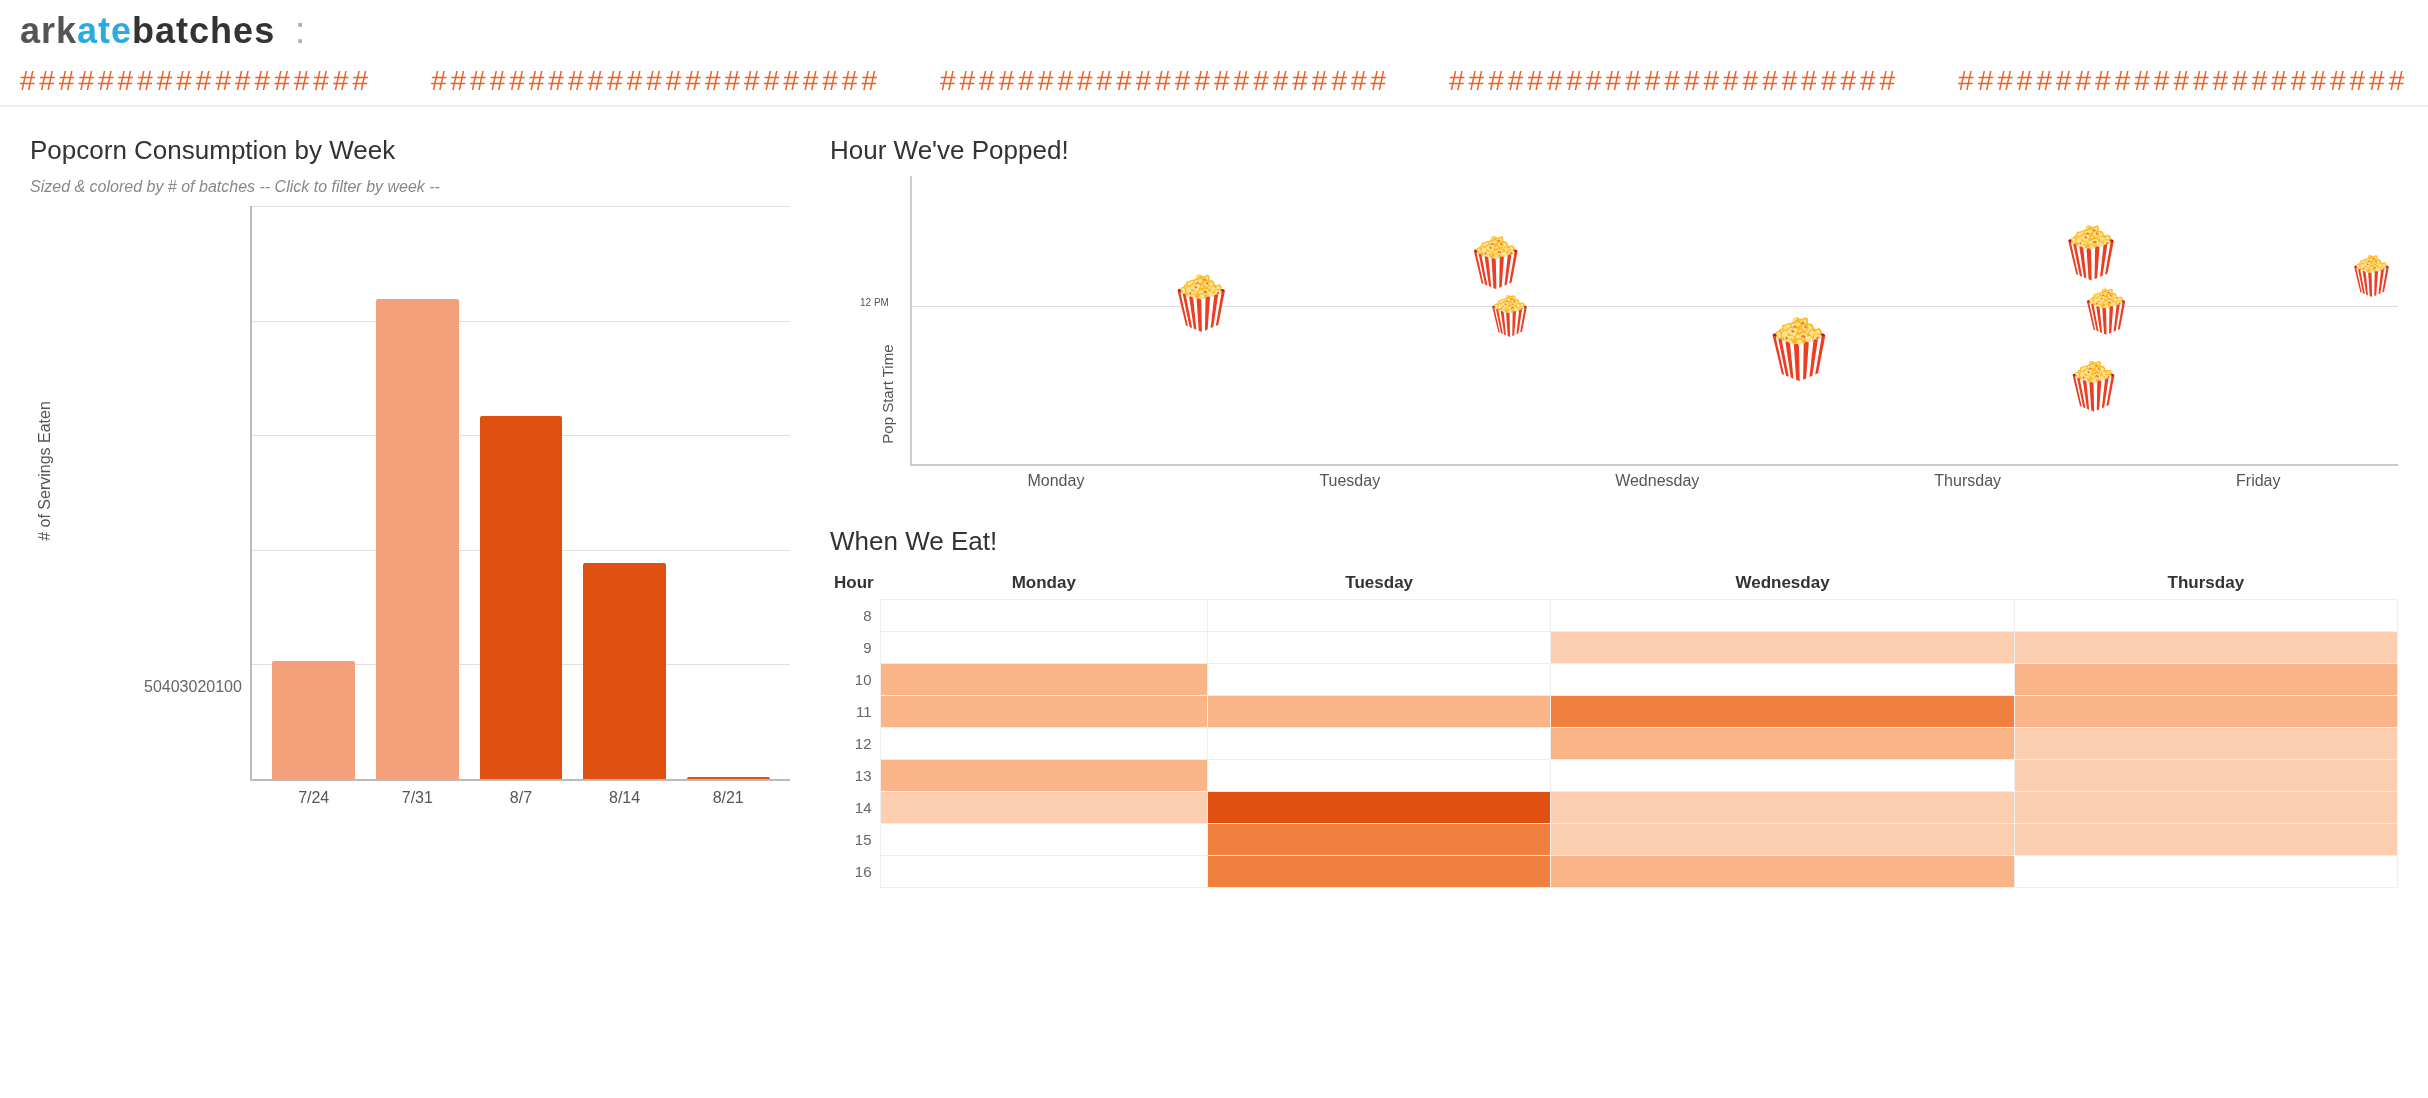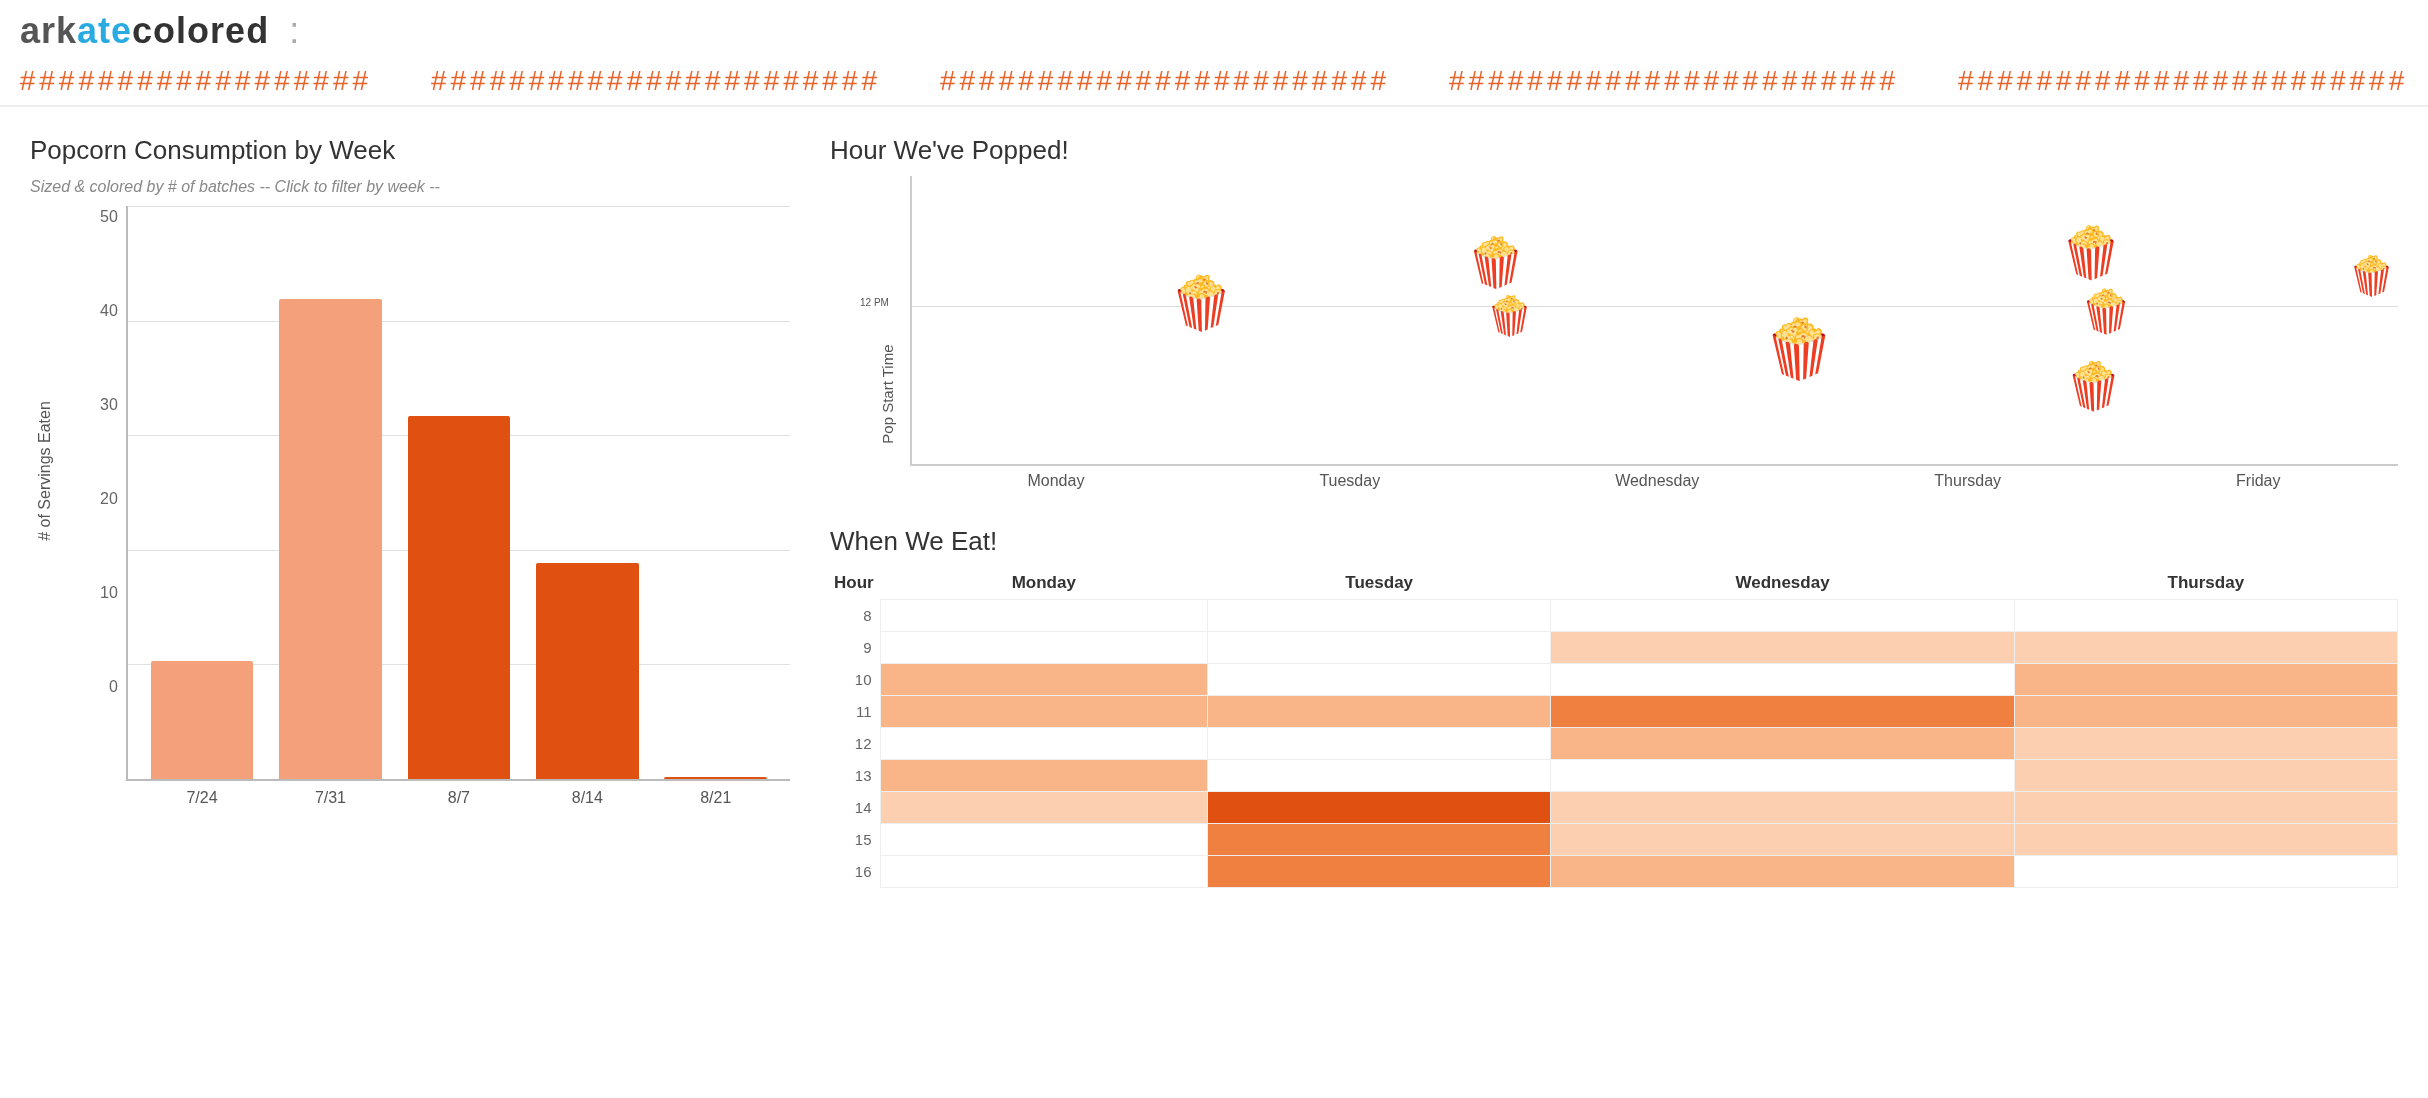--- a/index.html
+++ b/index.html
@@ -165,21 +165,21 @@
     .cell-1 { background: #fbcfb0; }
     .cell-2 { background: #f9b487; }
     .cell-3 { background: #f08040; }
     .cell-4 { background: #e05010; }
   </style>
 </head>
 <body>
 
 <div class="header">
   <div class="logo">
-    <span class="ark">ark</span><span class="ate" style="color:#29abe2;">ate</span><span>colored</span>
+    <span class="ark">ark</span><span class="ate" style="color:#29abe2;">ate</span><span>batches</span>
   </div>
   <div class="header-colon">:</div>
 </div>
 
 <div class="hash-row">
   <div class="hash-text">
     ################## &nbsp;&nbsp;&nbsp; ####################### &nbsp;&nbsp;&nbsp; ####################### &nbsp;&nbsp;&nbsp; ####################### &nbsp;&nbsp;&nbsp; #######################
   </div>
 </div>
 
@@ -192,21 +192,21 @@
     <div style="position:relative; display:flex; height:560px; padding-left:70px;">
 
       <div style="position:absolute; left:0; top:0; bottom:30px; width:30px; display:flex; align-items:center; justify-content:center;">
         <div style="transform:rotate(-90deg); white-space:nowrap; font-size:16px; color:#555;">
           # of Servings Eaten
         </div>
       </div>
 
       <div style="display:flex; flex:1; align-items:flex-start;">
 
-        <div style="display:flex; flex-direction:column; justify-content:space-between; height:490px; margin-right:8px; align-items:flex-end; padding-top:2px;">
+        <div style="display:flex; flex-direction:row; justify-content:space-between; height:490px; margin-right:8px; align-items:flex-end; padding-top:2px;margin-left:44px;">
           <span class="y-tick">50</span>
           <span class="y-tick">40</span>
           <span class="y-tick">30</span>
           <span class="y-tick">20</span>
           <span class="y-tick">10</span>
           <span class="y-tick">0</span>
         </div>
 
         <div style="flex:1; height:575px; position:relative; border-left:2px solid #bbb; border-bottom:2px solid #bbb; display:flex; align-items:flex-end; padding: 0 10px;">
 

